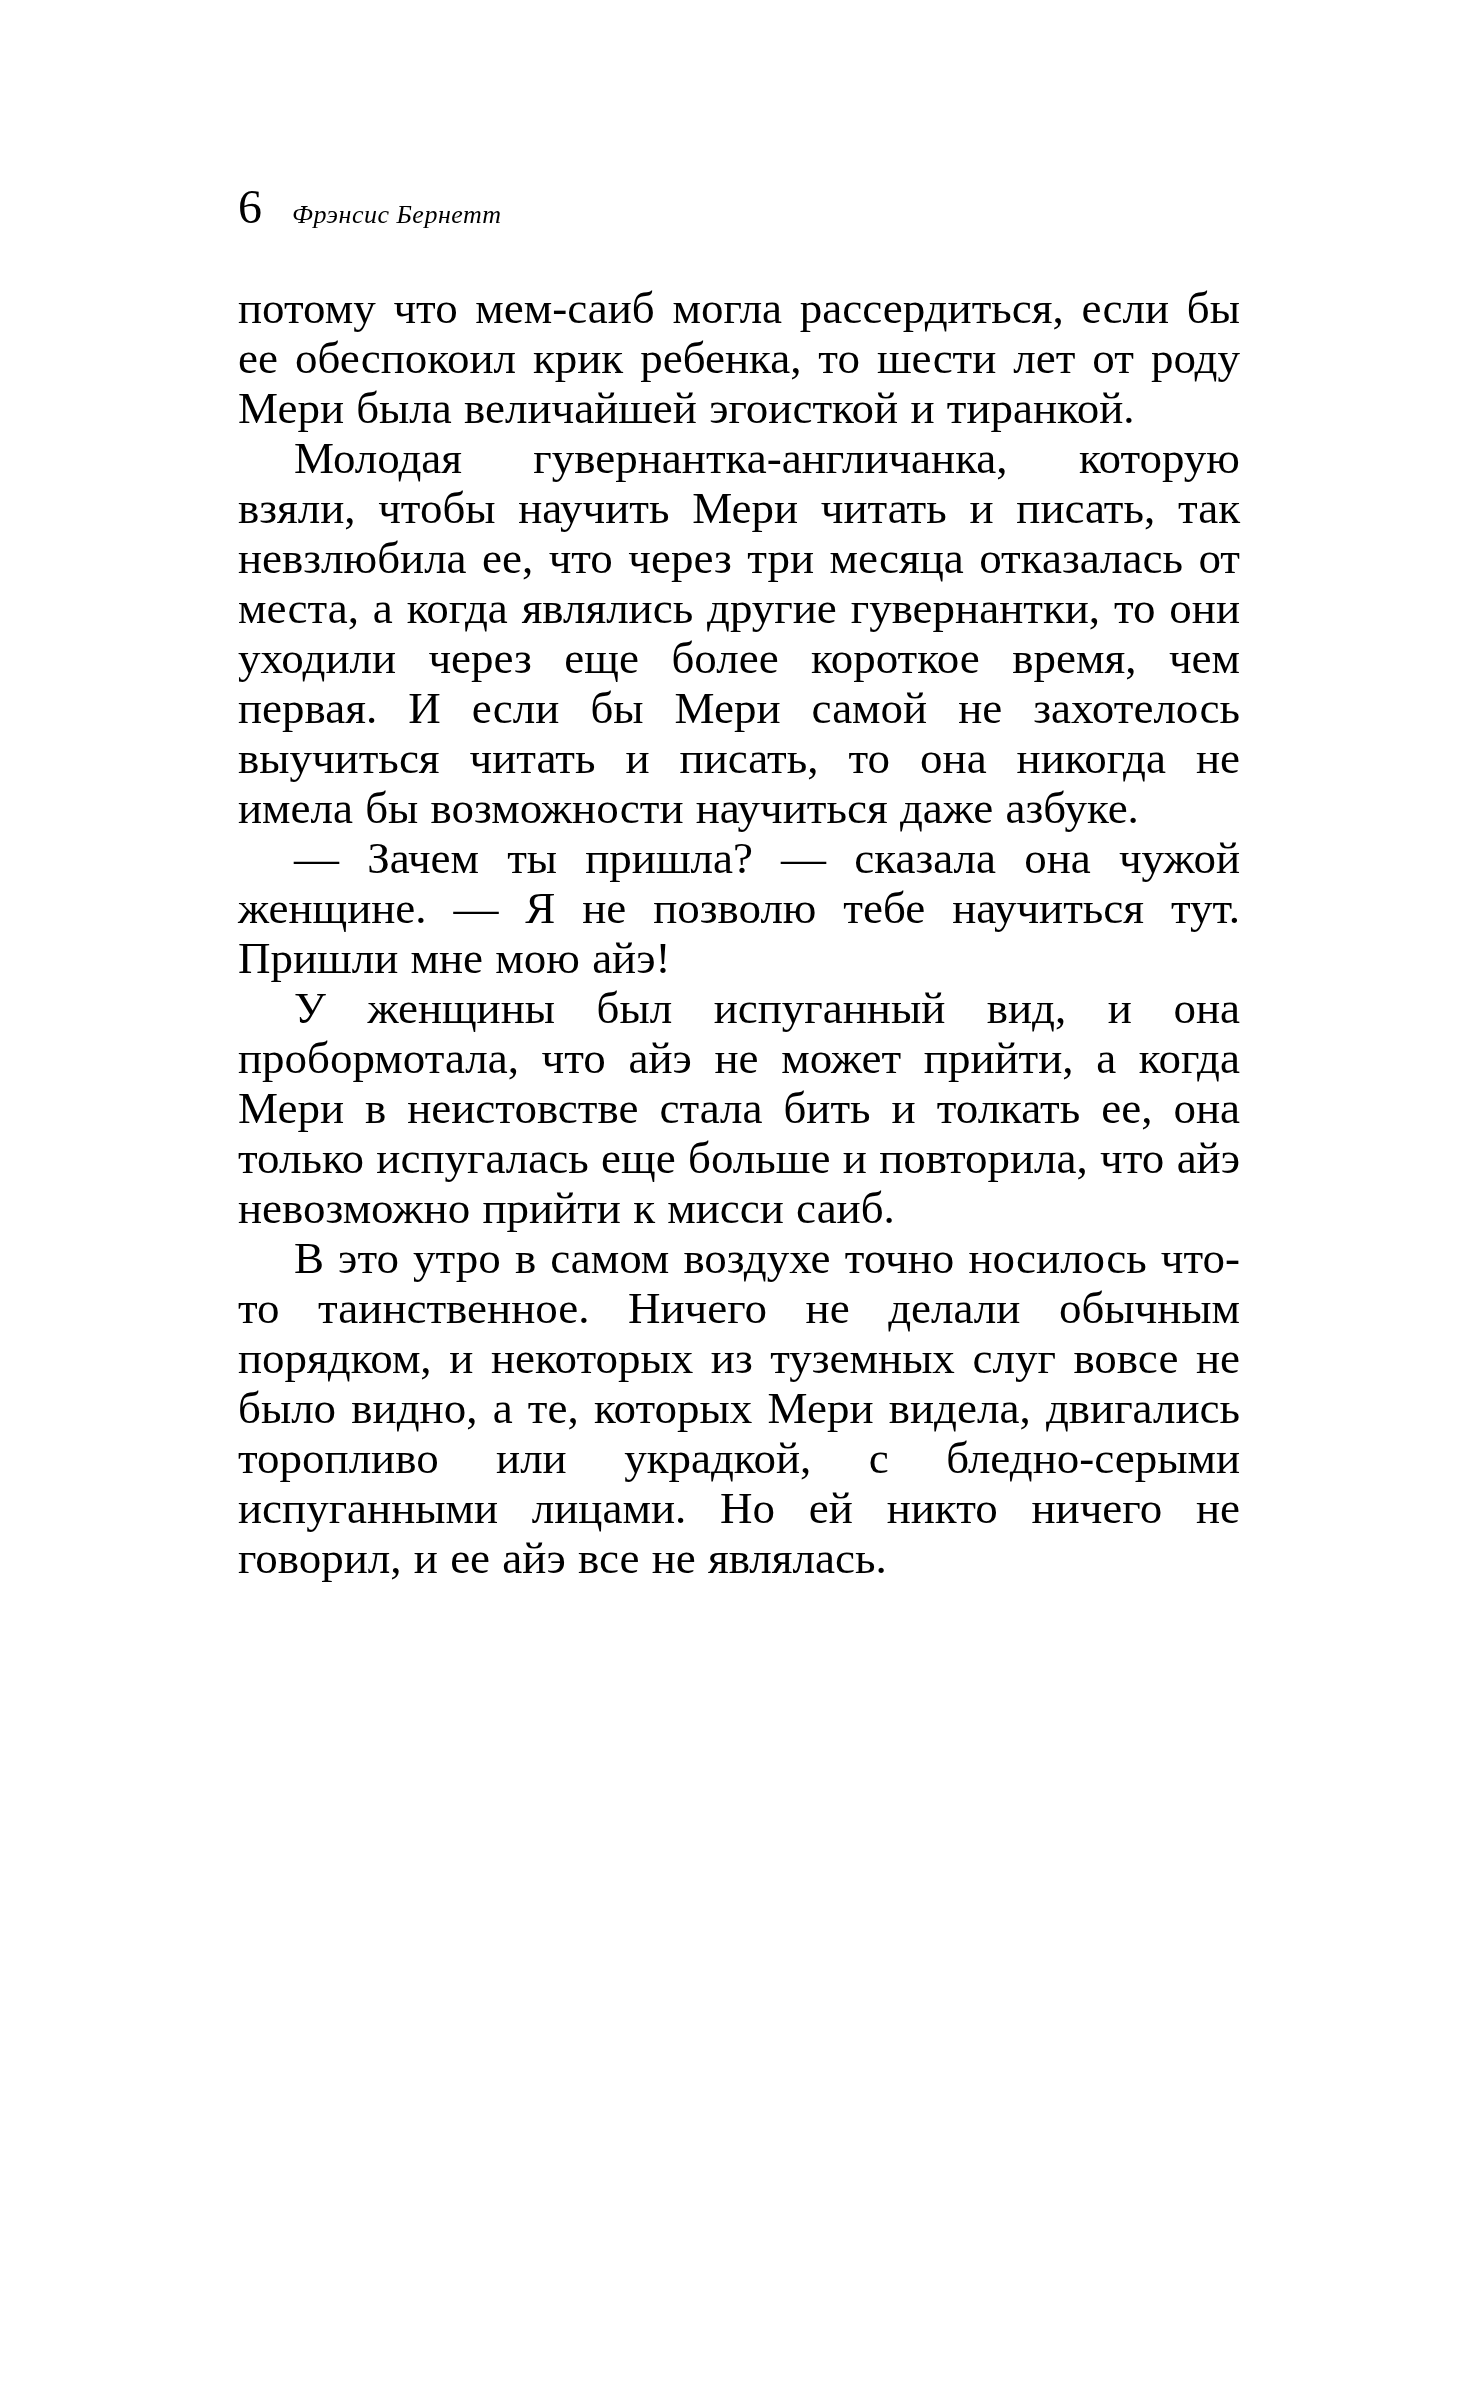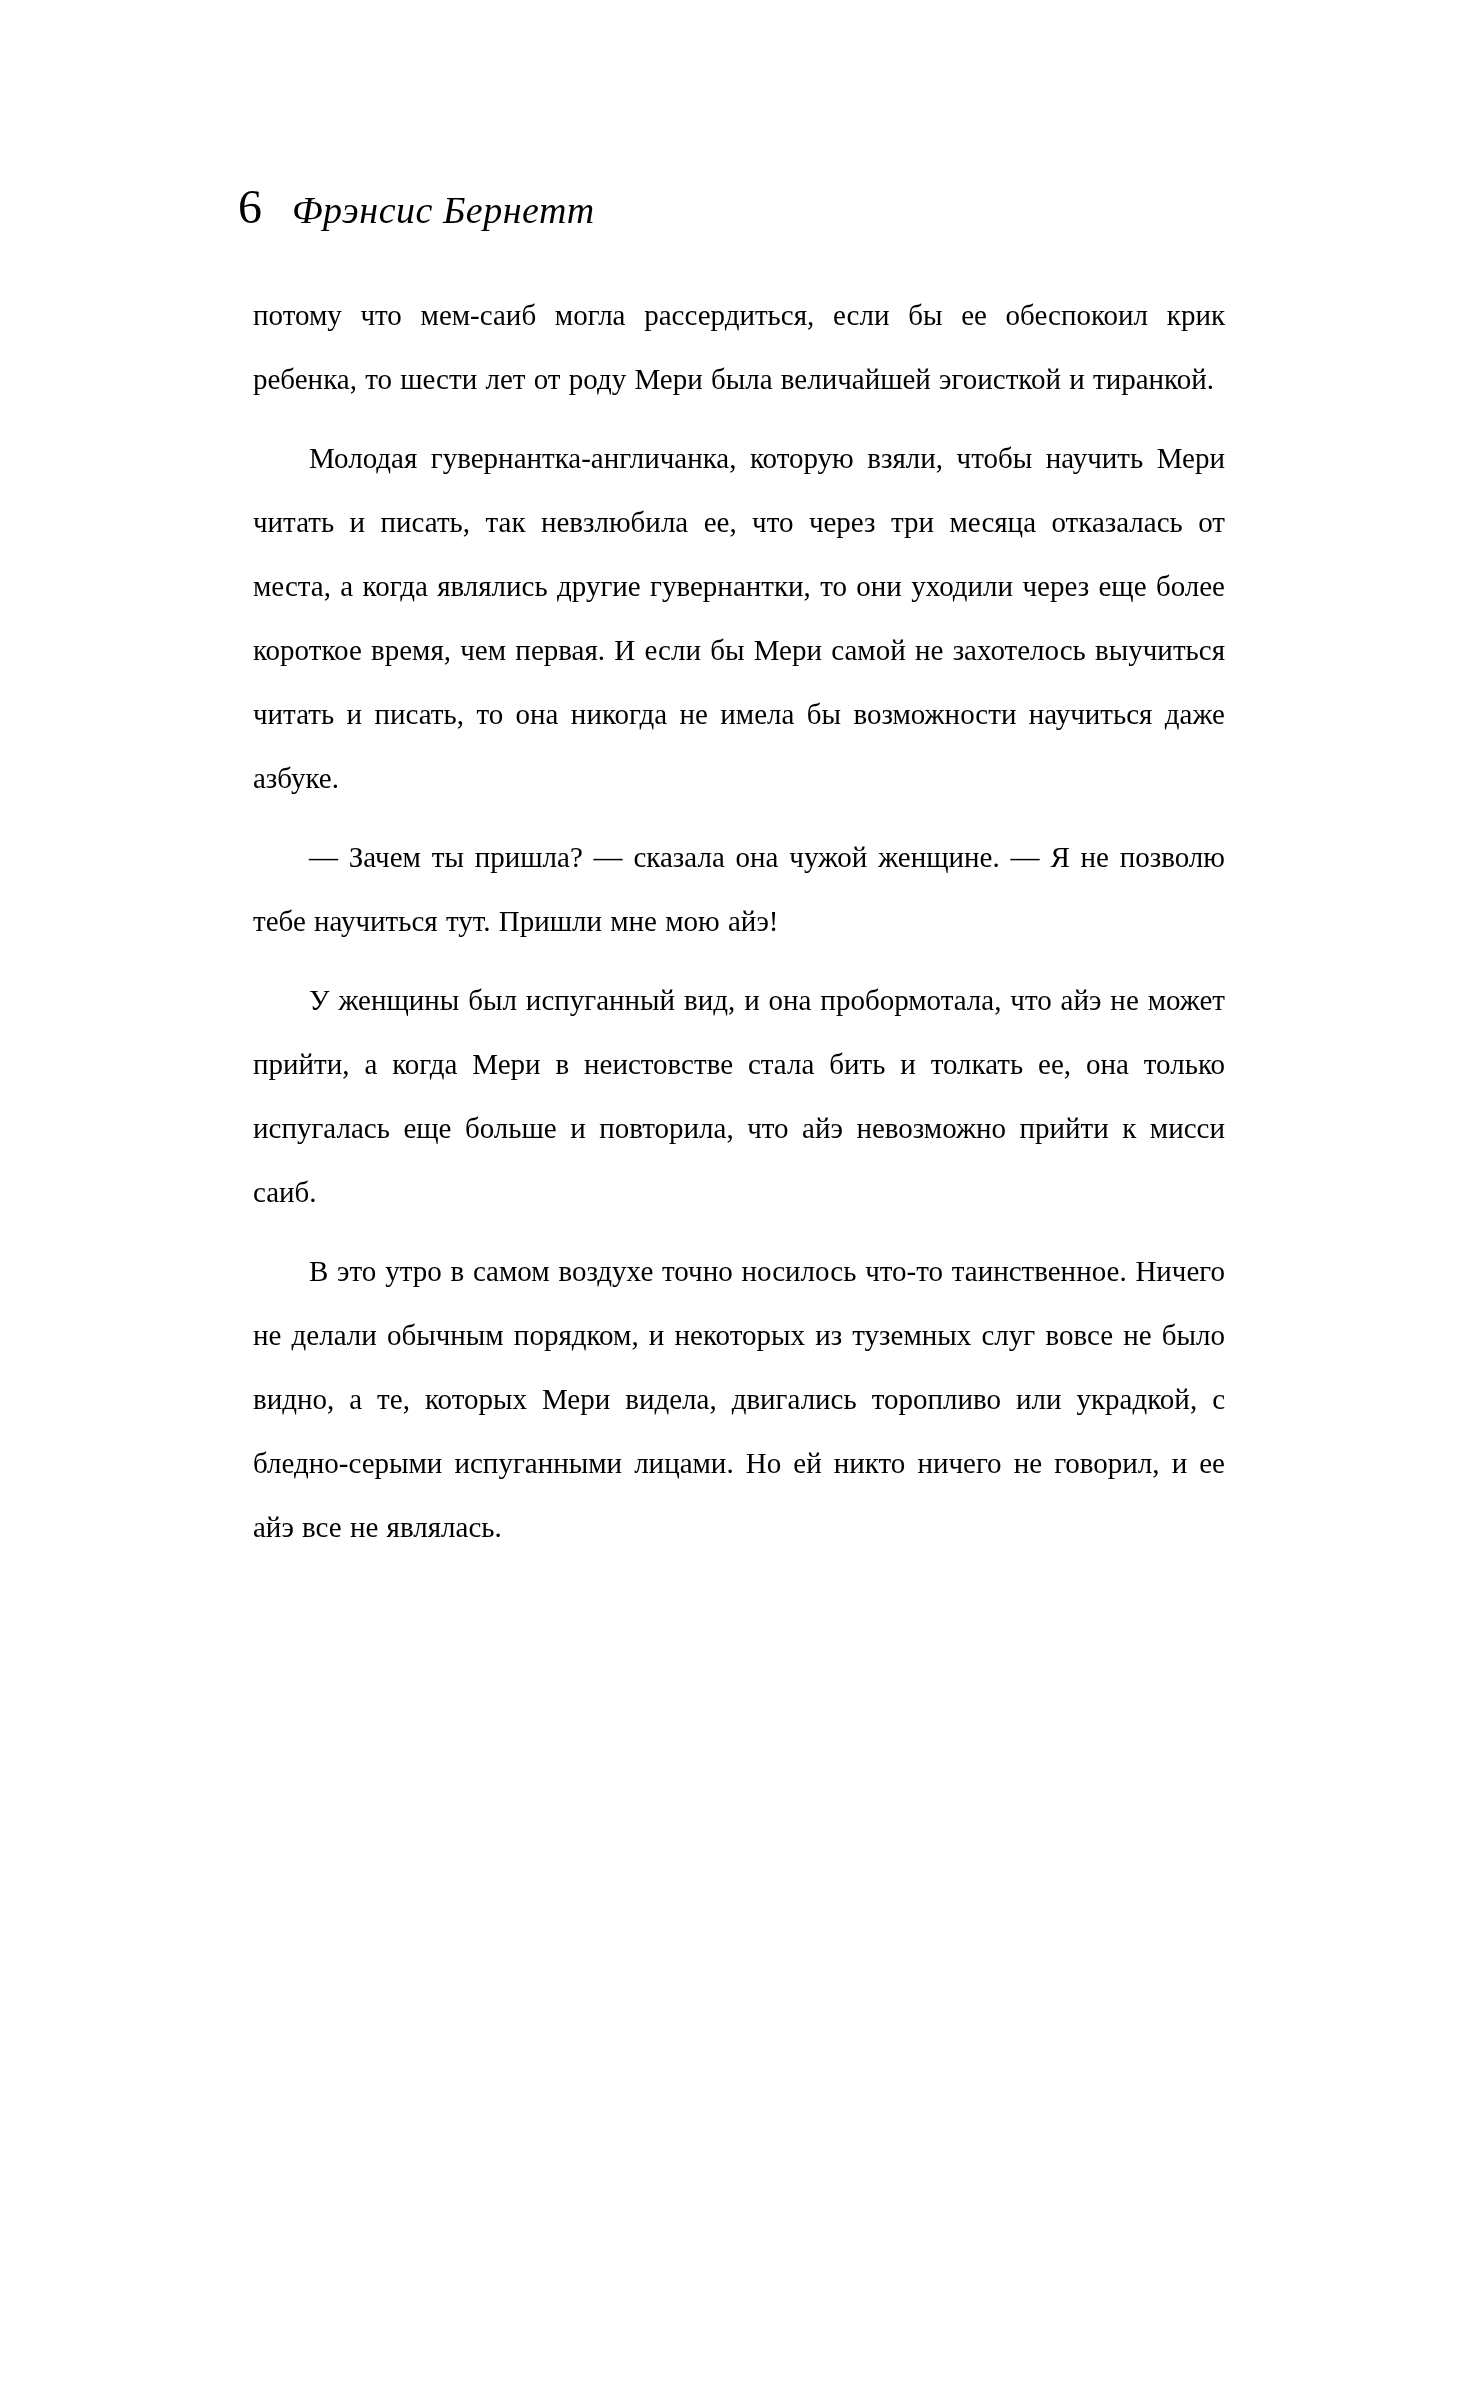--- a/index.html
+++ b/index.html
@@ -28,29 +28,29 @@
     align-items: baseline;
     gap: 30px;
     margin: 0 0 52px 0;
   }
   .page-number {
     font-size: 48px;
     line-height: 1;
     font-style: normal;
   }
   .author-name {
-    font-size: 38px;
+    font-size: 26px;
     line-height: 1;
     font-style: italic;
     letter-spacing: 0.5px;
   }
   .body-text p {
-    margin: 15px;
-    font-size: 29px;
-    line-height: 64px;
+    margin: 0;
+    font-size: 45px;
+    line-height: 50px;
     text-align: justify;
     word-spacing: 1px;
   }
   .body-text p.indent {
     text-indent: 56px;
   }
 </style>
 </head>
 <body>
 

